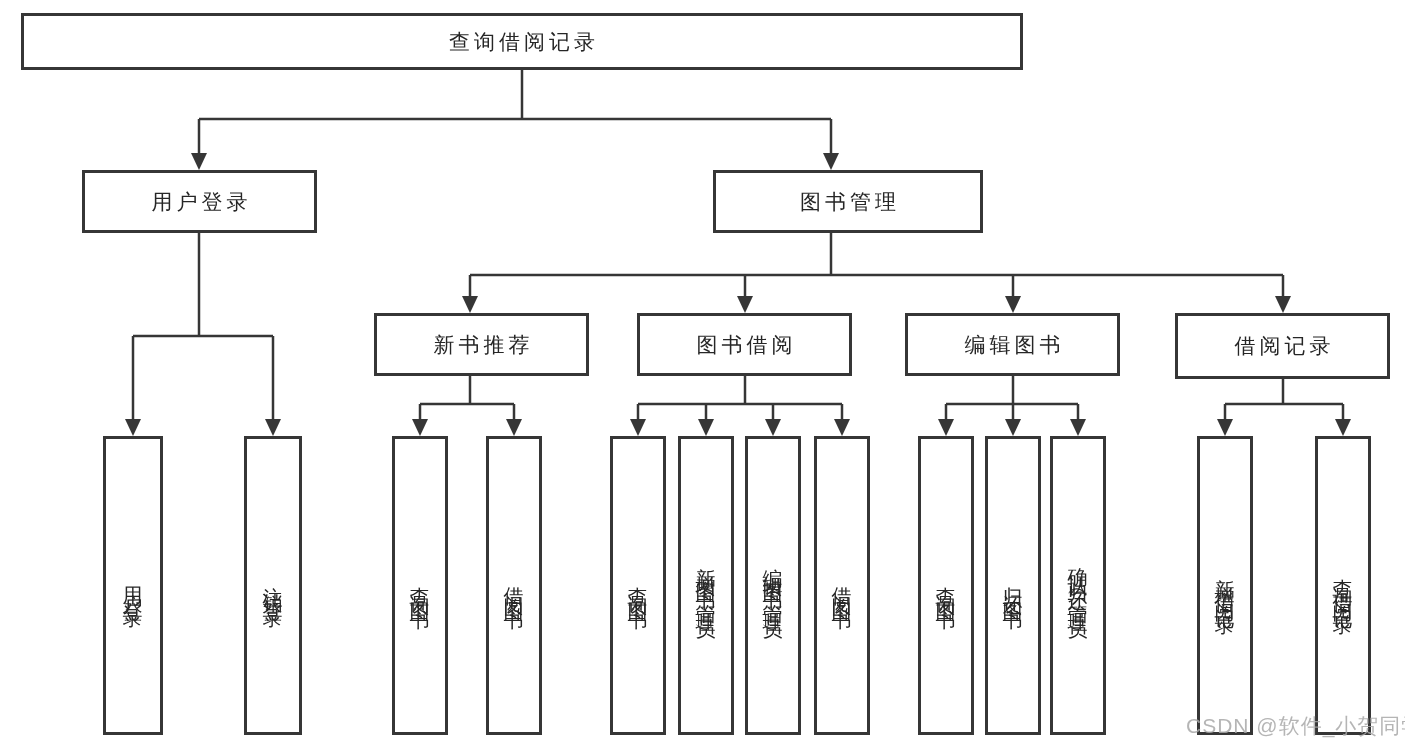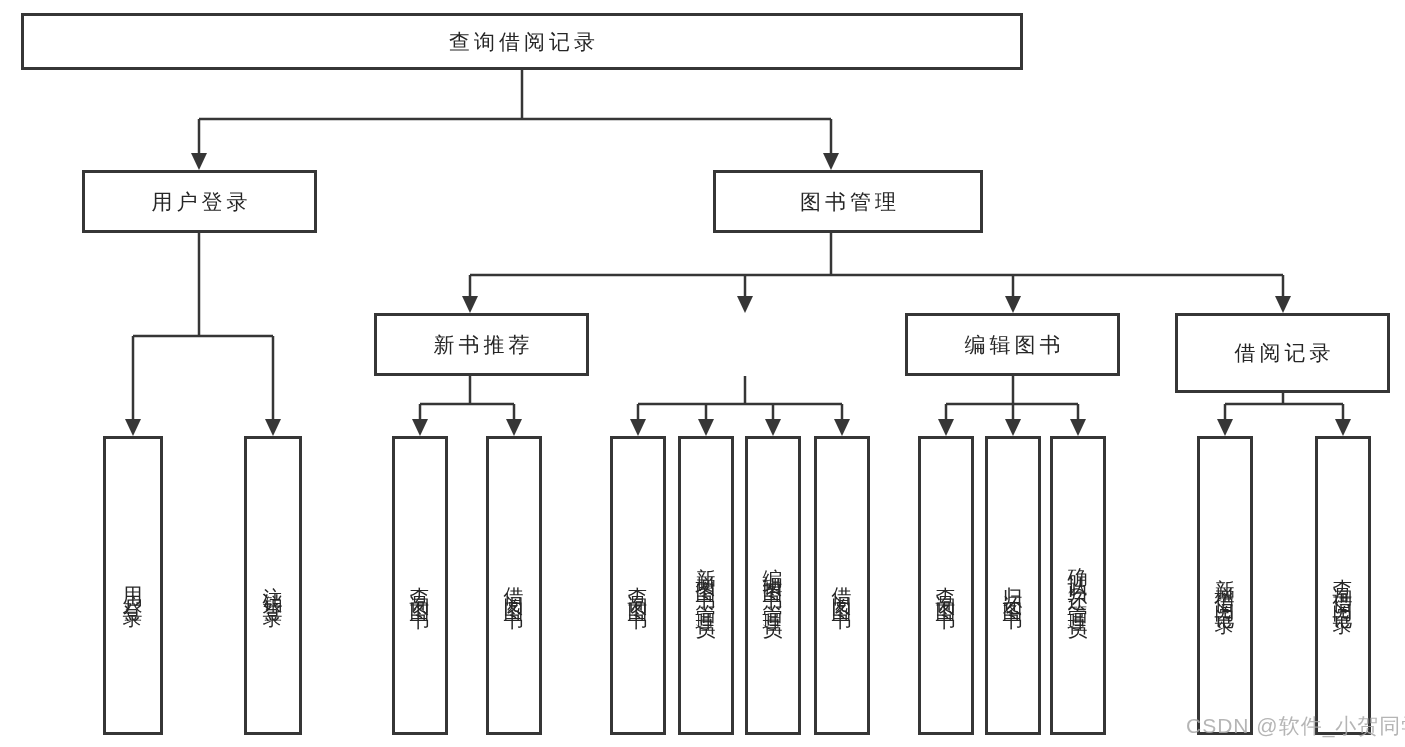--- a/index.html
+++ b/index.html
@@ -122,22 +122,23 @@
       <polygon points="1335,419 1351,419 1343,436"></polygon>
     </g>
   </svg>
 
   <div class="box hbox" style="left:21px; top:13px; width:1002px; height:57px;">查询借阅记录</div>
 
   <div class="box hbox" style="left:82px; top:170px; width:235px; height:63px;">用户登录</div>
   <div class="box hbox" style="left:713px; top:170px; width:270px; height:63px;">图书管理</div>
 
   <div class="box hbox" style="left:362px; top:313px; width:215px; height:63px;margin-left:12px;">新书推荐</div>
+  <div class="box hbox" style="left:637px; top:313px; width:215px; height:63px;">图书借阅</div>
   <div class="box hbox" style="left:905px; top:313px; width:215px; height:63px;">编辑图书</div>
-  <div class="box hbox" style="left:1175px; top:313px; width:215px; height:80px;">借阅记录</div>
+  <div class="box hbox" style="left:1175px; top:313px; width:215px; height:66px;">借阅记录</div>
 
   <div class="box vbox" style="left:103px; top:436px; width:60px; height:299px;">用户登录</div>
   <div class="box vbox" style="left:244px; top:436px; width:58px; height:299px;">注销登录</div>
 
   <div class="box vbox" style="left:392px; top:436px; width:56px; height:299px;">查询图书</div>
   <div class="box vbox" style="left:486px; top:436px; width:56px; height:299px;">借阅图书</div>
 
   <div class="box vbox" style="left:610px; top:436px; width:56px; height:299px;">查询图书</div>
   <div class="box vbox" style="left:678px; top:436px; width:56px; height:299px;">新增图书（管理员）</div>
   <div class="box vbox" style="left:745px; top:436px; width:56px; height:299px;">编辑图书（管理员）</div>

